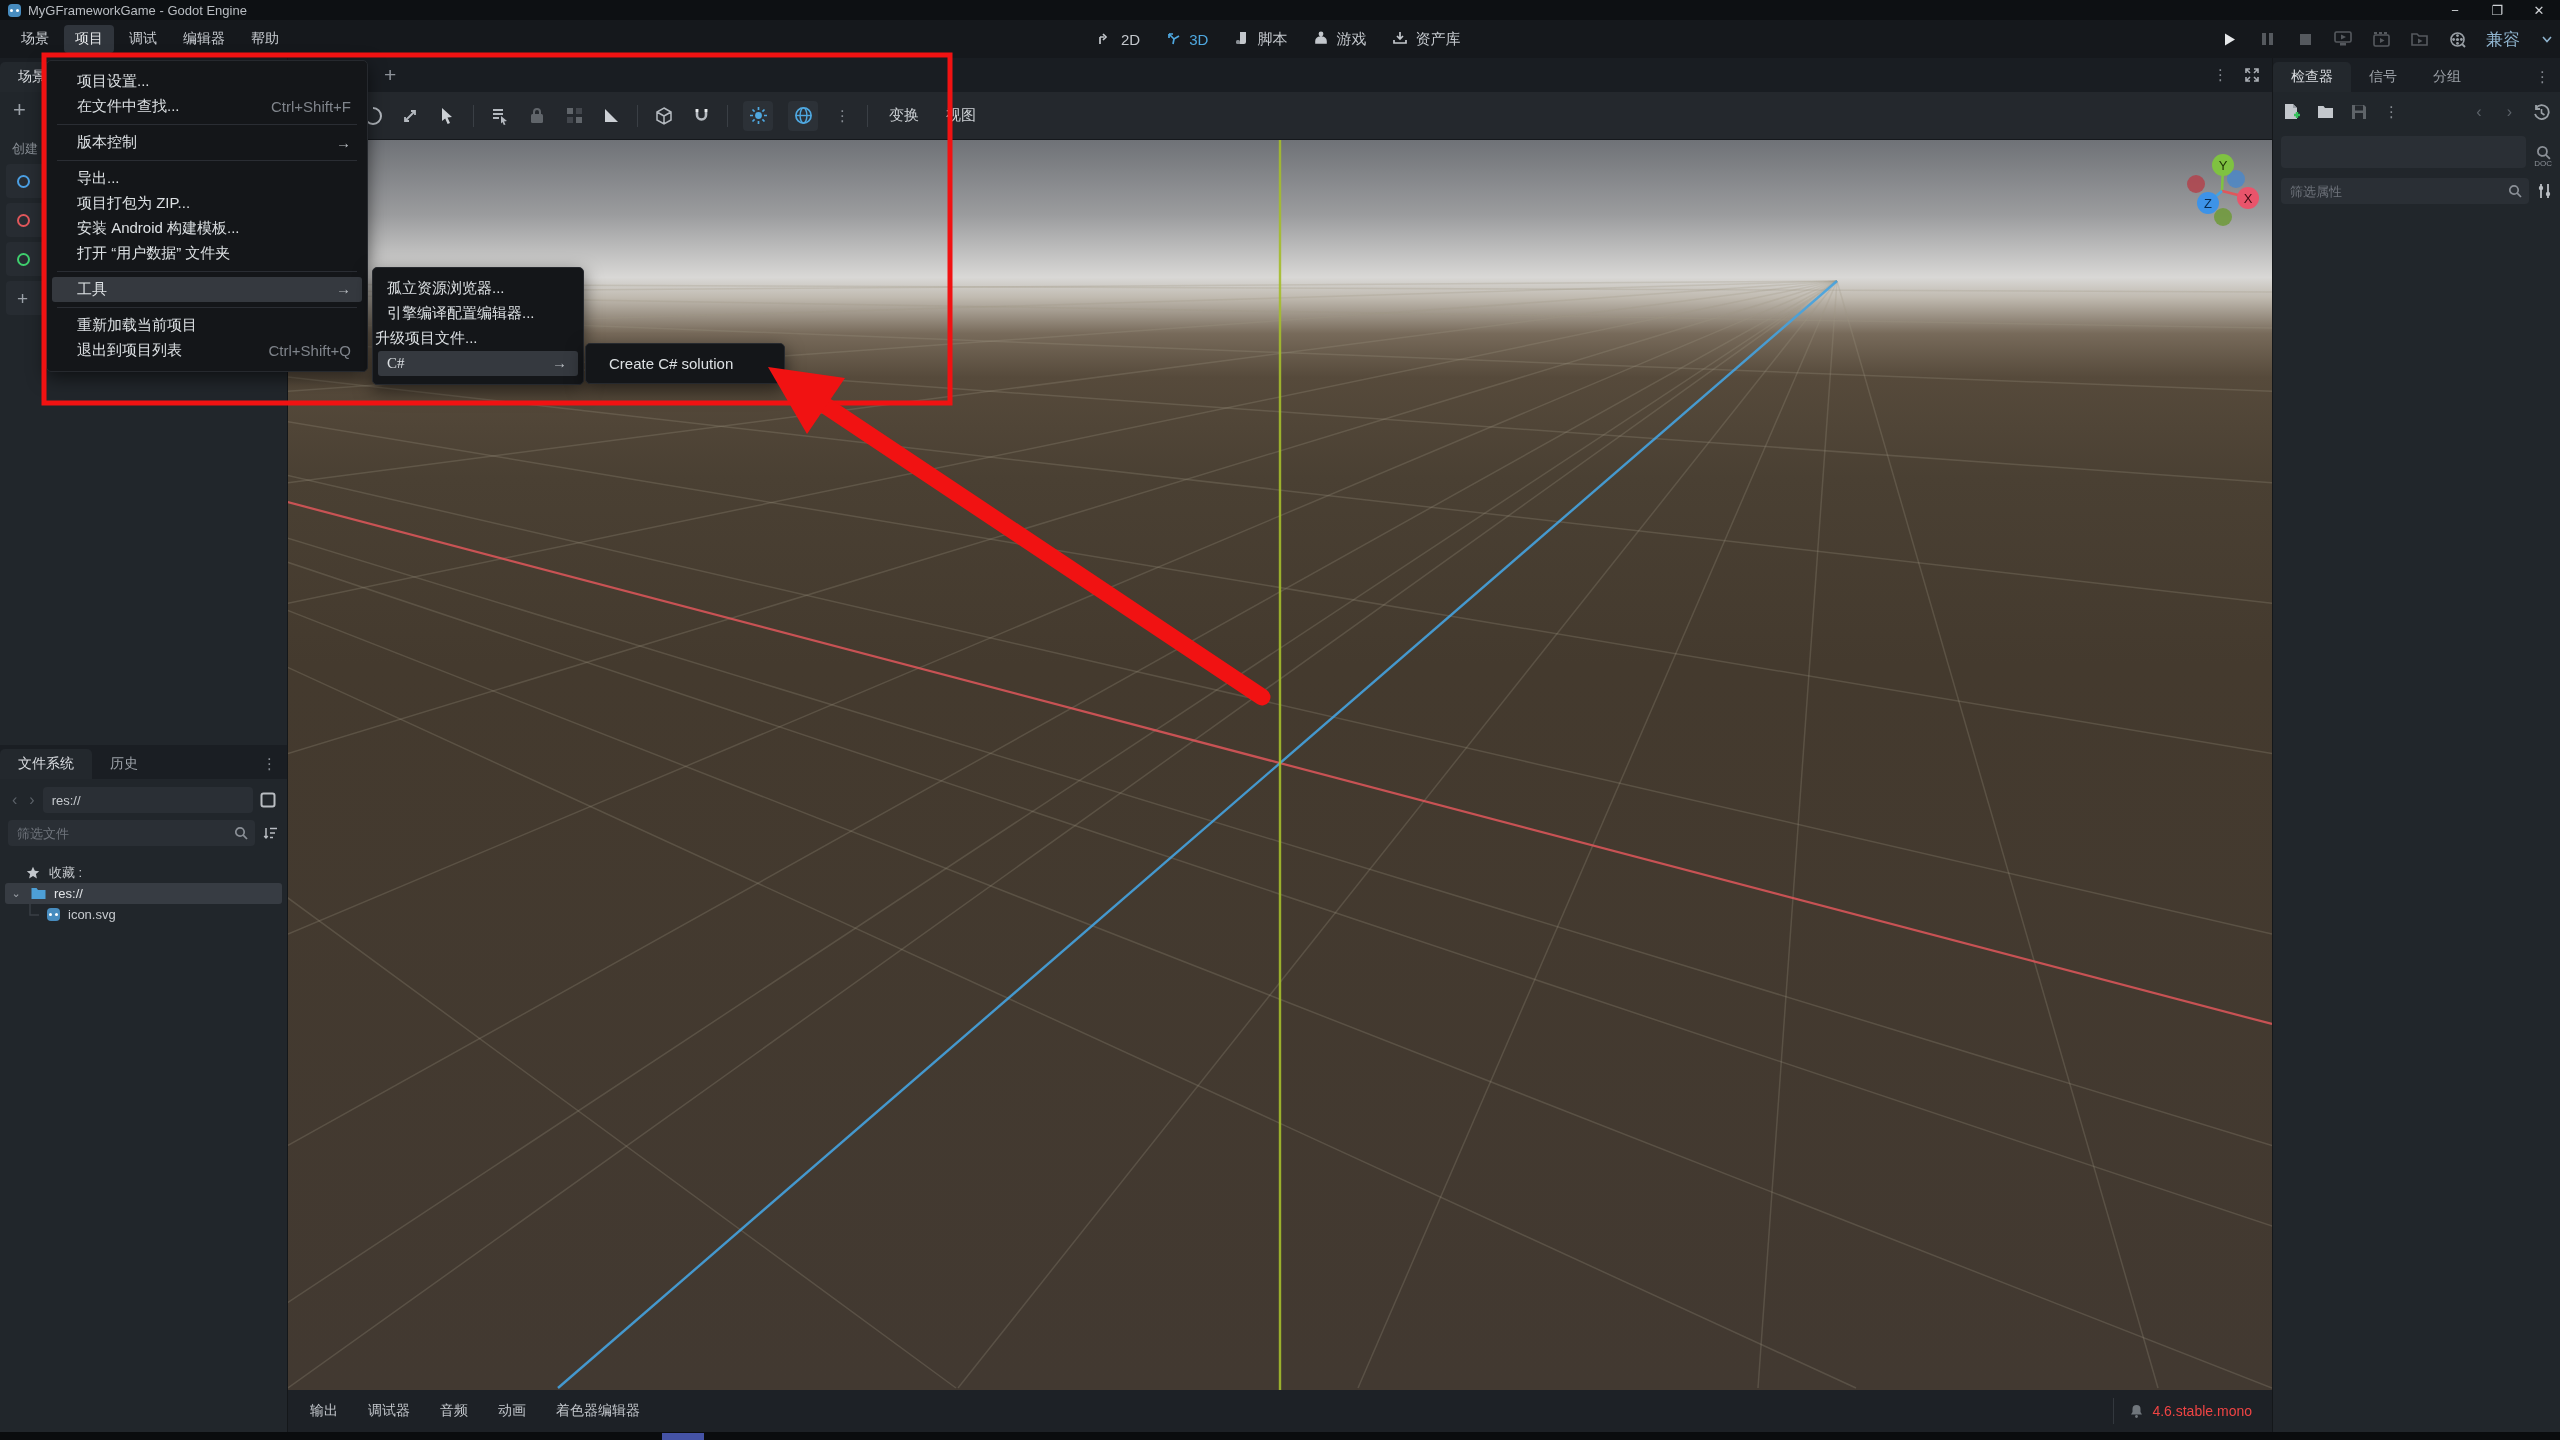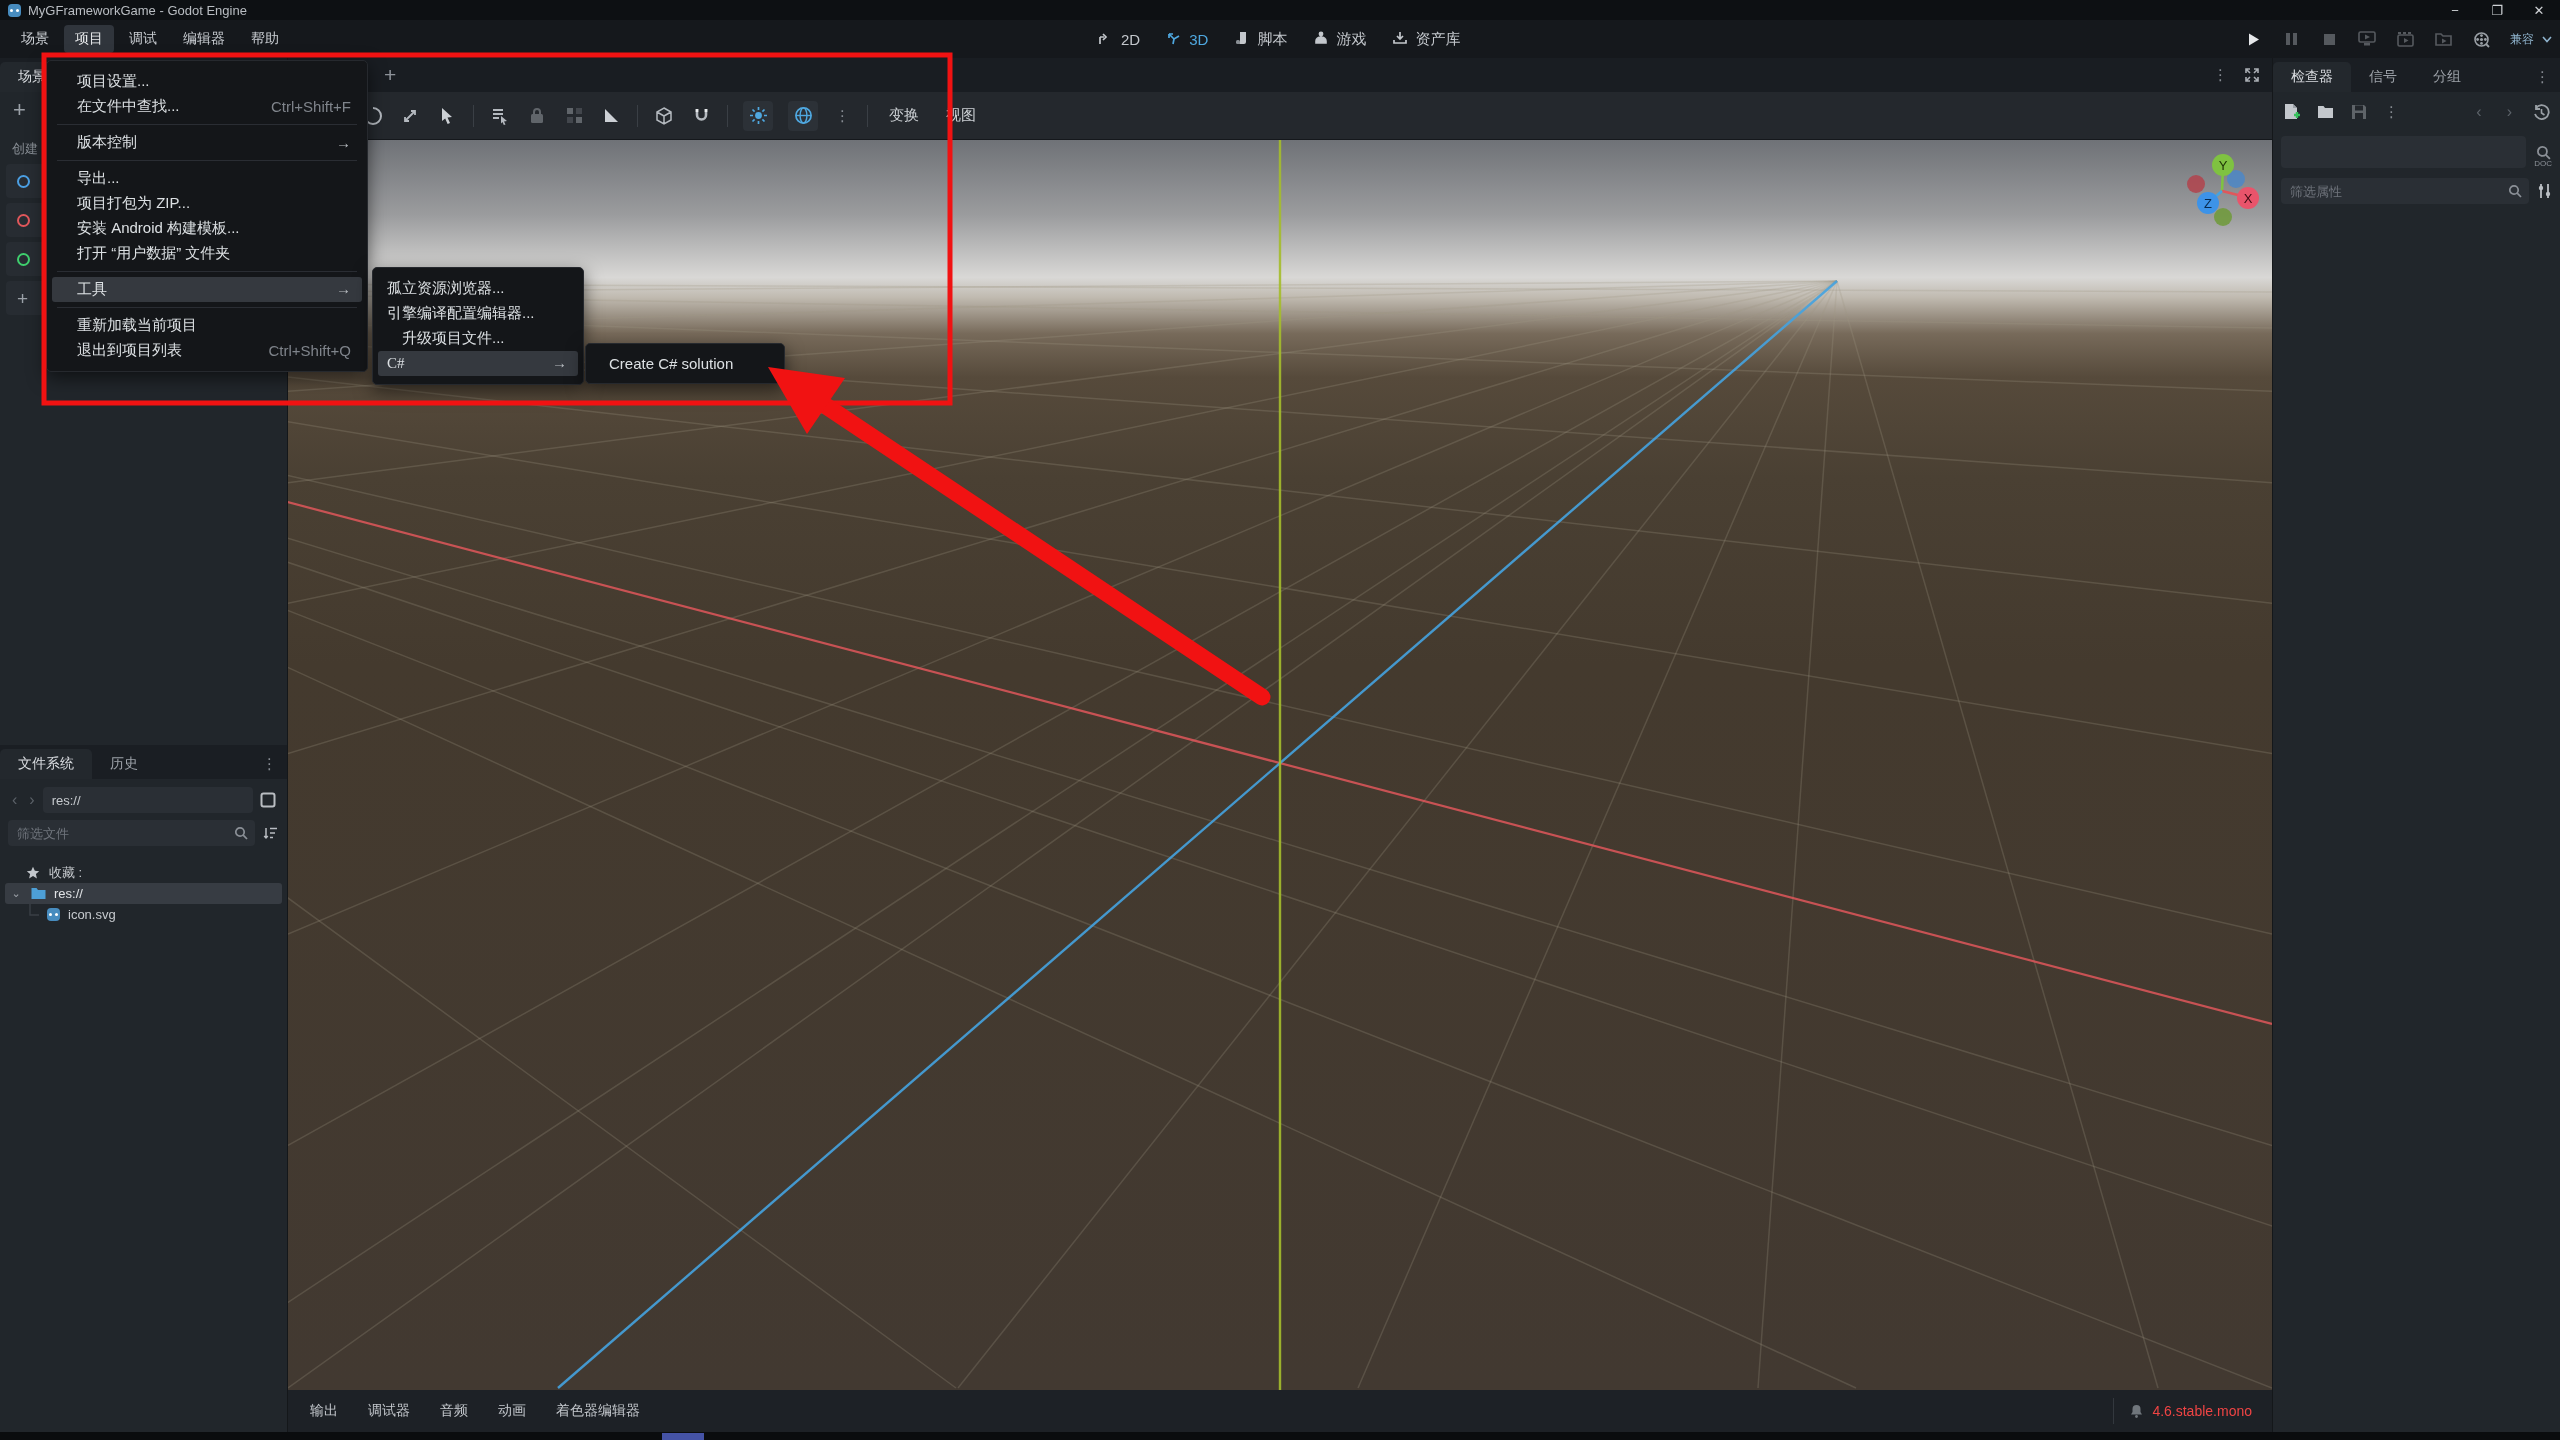--- a/index.html
+++ b/index.html
@@ -21,21 +21,21 @@
   
   .topbar { position:absolute; left:0; top:20px; width:2560px; height:38px; background:#15181c; }
   .menus { position:absolute; left:8px; top:0; height:38px; display:flex; align-items:center; }
   .menu-btn { padding:5px 11px; font-size:14px; color:#c9cdd2; border-radius:4px; margin:0 2px; }
   .menu-btn.active { background:#30353c; color:#e8eaec; }
   .workspaces { position:absolute; left:1098px; top:0; height:38px; display:flex; align-items:center; gap:26px; }
   .ws { display:flex; align-items:flex-start; gap:7px; font-size:15px; color:#c3c7cc; }
   .ws.active { color:#4fa8e0; }
   .runbar { position:absolute; right:8px; top:0; height:38px; display:flex; align-items:center; gap:20px; }
   .run-ic { width:18px; height:18px; display:flex; align-items:center; justify-content:center; }
-  .renderer { display:flex; align-items:center; gap:8px; color:#8fb3cd; font-size:12px; }
+  .renderer { display:flex; align-items:center; gap:22px; color:#8fb3cd; font-size:17px; }
 
   
   .dock { position:absolute; background:#21262b; }
   .tabstrip { height:34px; background:#1a1e23; display:flex; align-items:flex-end; }
   .tab { height:30px; padding:0 18px; display:flex; align-items:center; font-size:14px;
     color:#9ca1a8; border-radius:5px 5px 0 0; }
   .tab.active { background:#23282d; color:#dadde1; }
   .dots { color:#868b92; font-size:15px; letter-spacing:0; padding:0 10px; }
 
   
@@ -567,21 +567,21 @@
       </div>
   </div>
 
   <div class="popup menu-tools">
     <div class="p-item" style="padding-left:14px">
         <span>孤立资源浏览器...</span>
       </div>
     <div class="p-item" style="padding-left:14px">
         <span>引擎编译配置编辑器...</span>
       </div>
-    <div class="p-item" style="padding-left:29px">
+    <div class="p-item" style="padding-left:2px">
         <span>升级项目文件...</span>
       </div>
     <div class="p-item p-hl" style="padding-left:9px">
         <span>C#</span>
         <span class="arr">→</span>
       </div>
   </div>
 
   <div class="popup menu-cs">
     <div class="p-item" style="padding-left:23px">

